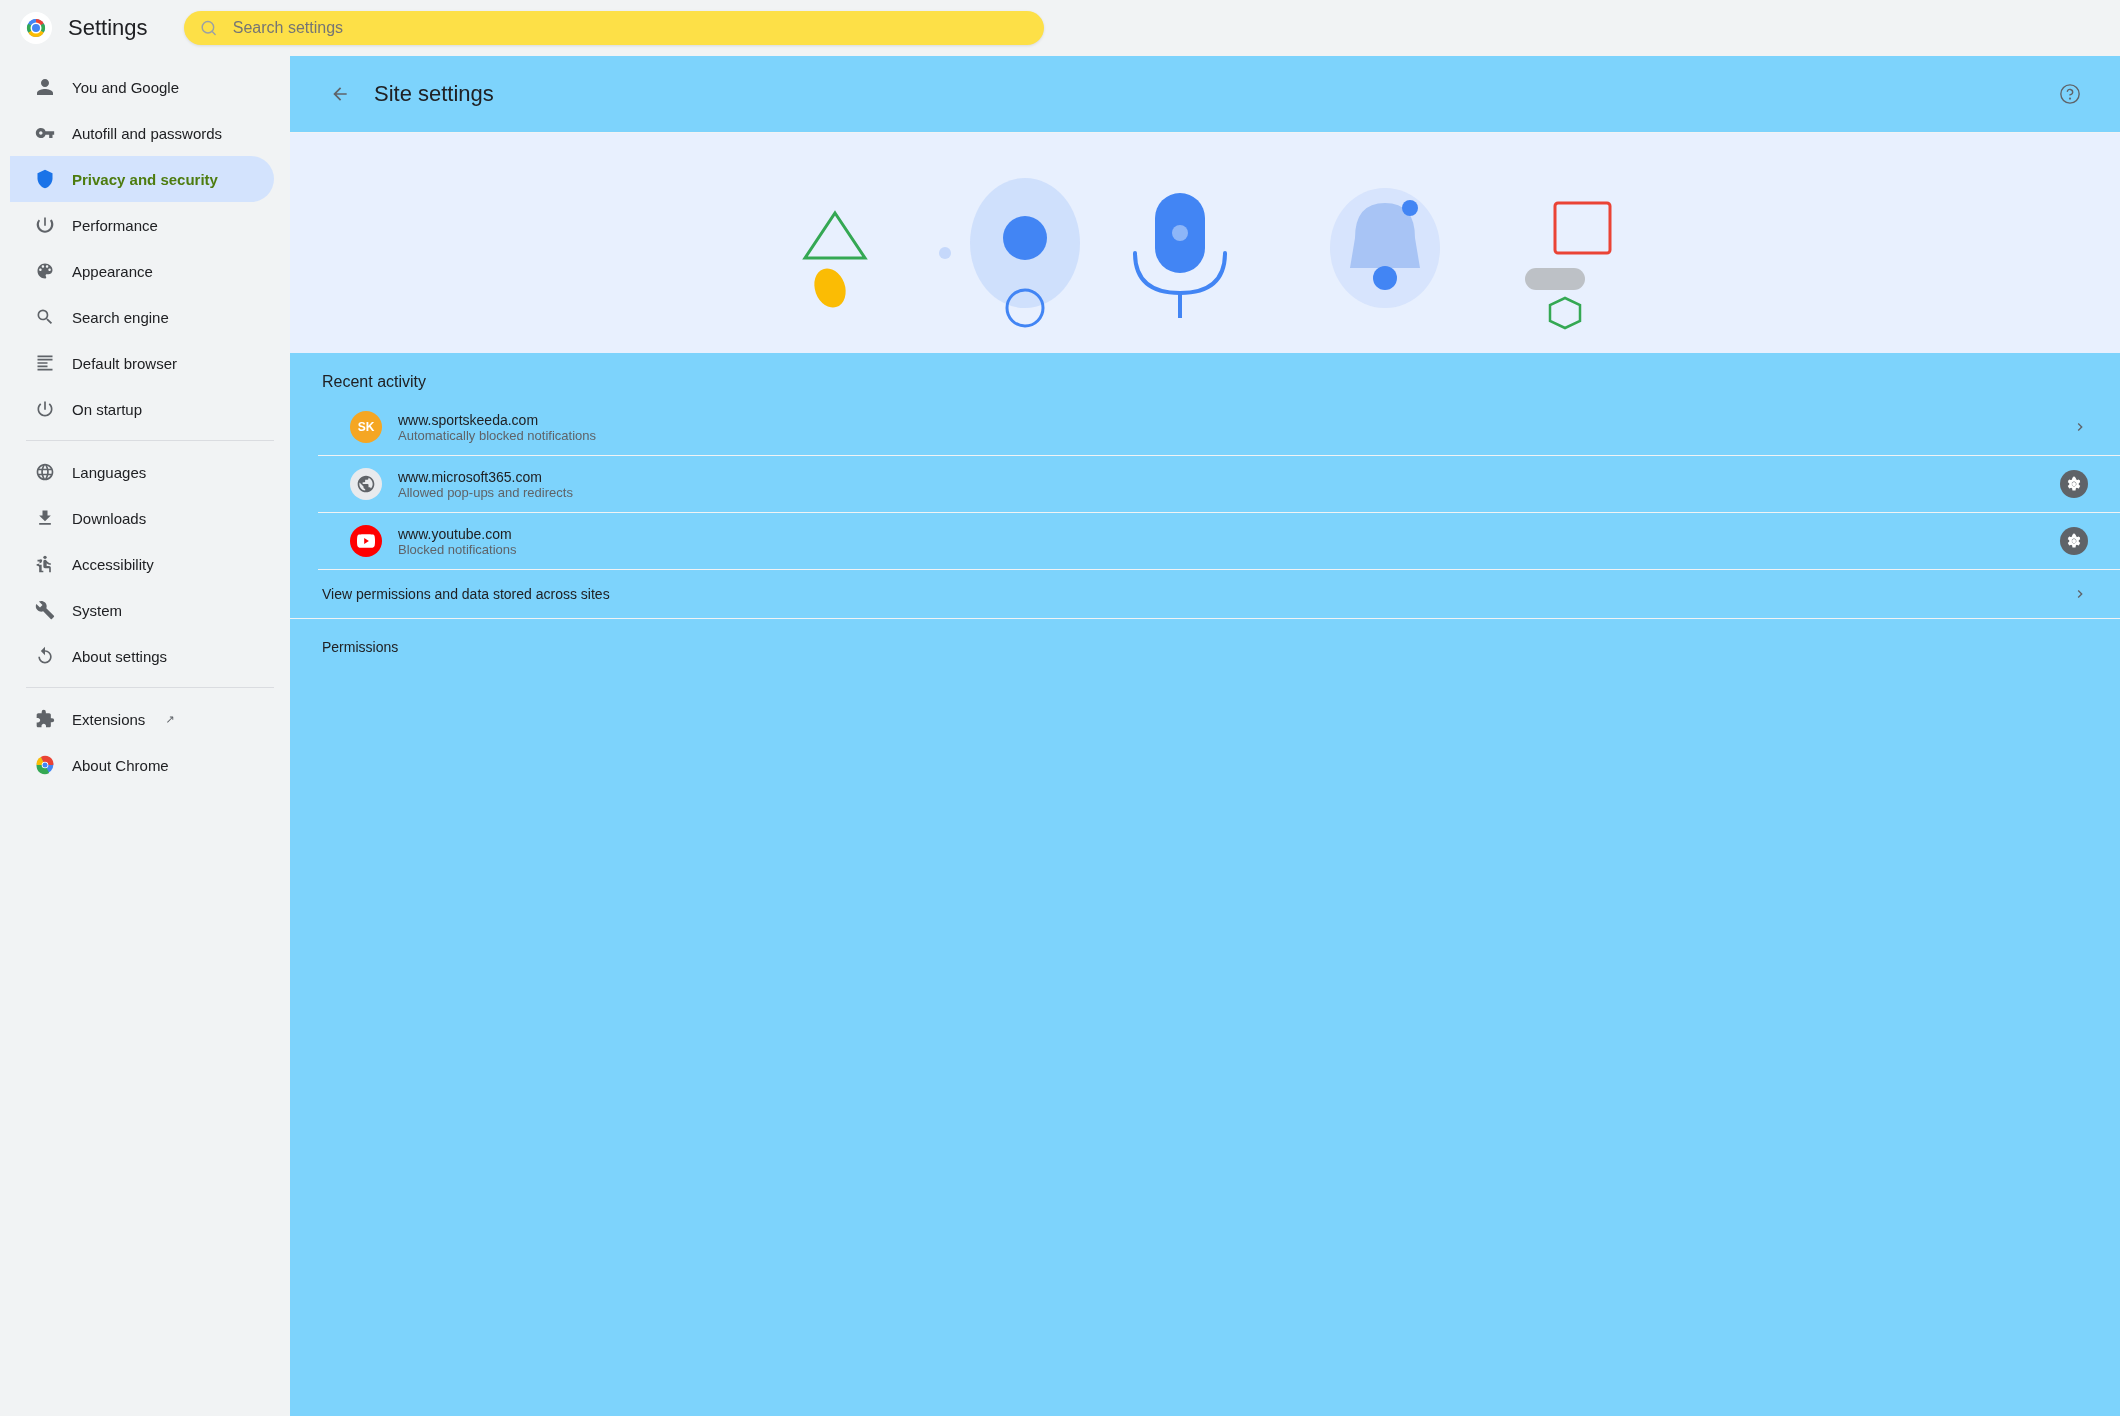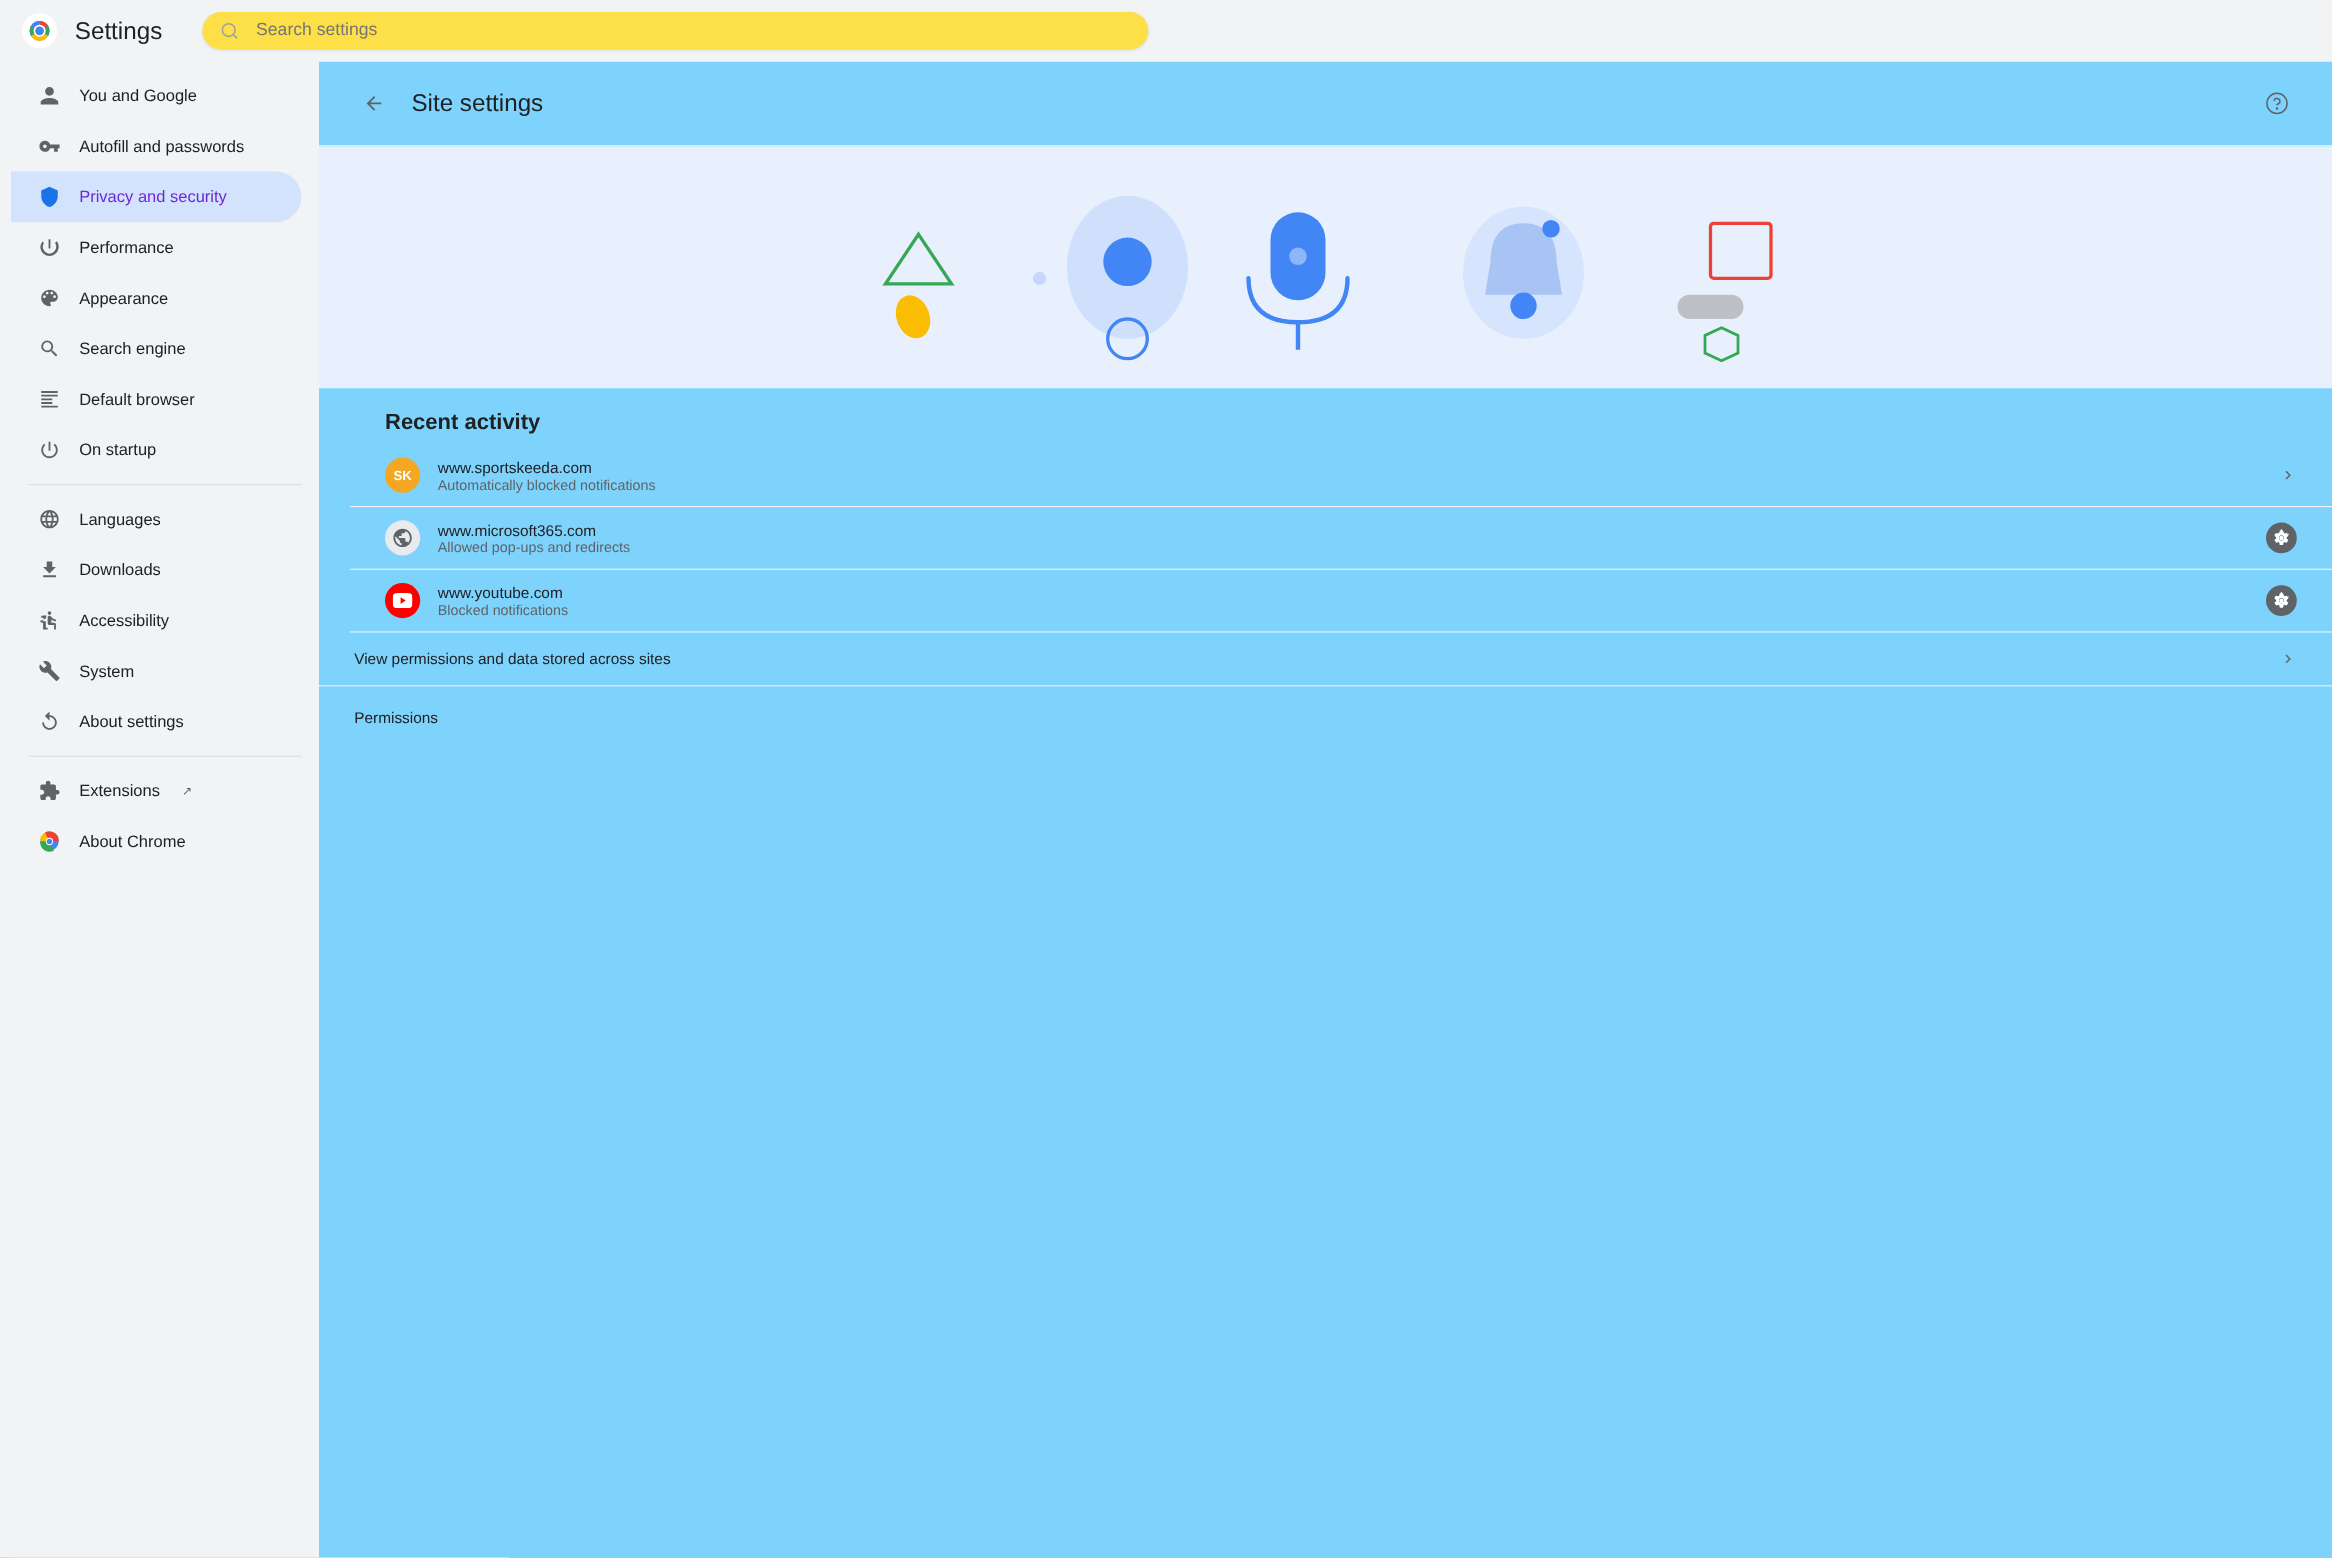--- a/index.html
+++ b/index.html
@@ -75,22 +75,22 @@
       gap: 16px;
       cursor: pointer;
       border-radius: 0 24px 24px 0;
       margin-right: 16px;
       font-size: 15px;
       color: #202124;
       transition: background 0.1s;
     }
     .sidebar-item.active {
       background: #d3e3fd;
-      color: #6d28d9;
-      font-weight: 400;
+      color: #4d7c0f;
+      font-weight: 700;
     }
     .sidebar-item.active .icon-wrap {
       color: #1a73e8;
     }
     .icon-wrap {
       width: 22px;
       height: 22px;
       display: flex;
       align-items: center;
       justify-content: center;
@@ -165,25 +165,24 @@
       display: flex;
       align-items: center;
       justify-content: center;
       position: relative;
       overflow: hidden;
       min-height: 200px;
     }
 
     
     .section-title {
-      font-size: 20px;
-      font-weight: 700;
+      font-size: 16px;
+      font-weight: 400;
       color: #202124;
       padding: 20px 32px 8px;
-      margin-left: 28px;
     }
     .activity-row {
       display: flex;
       align-items: center;
       padding: 12px 32px;
       border-bottom: 1px solid #f1f3f4;
       cursor: pointer;
       gap: 16px;
       margin-left: 28px;
     }

